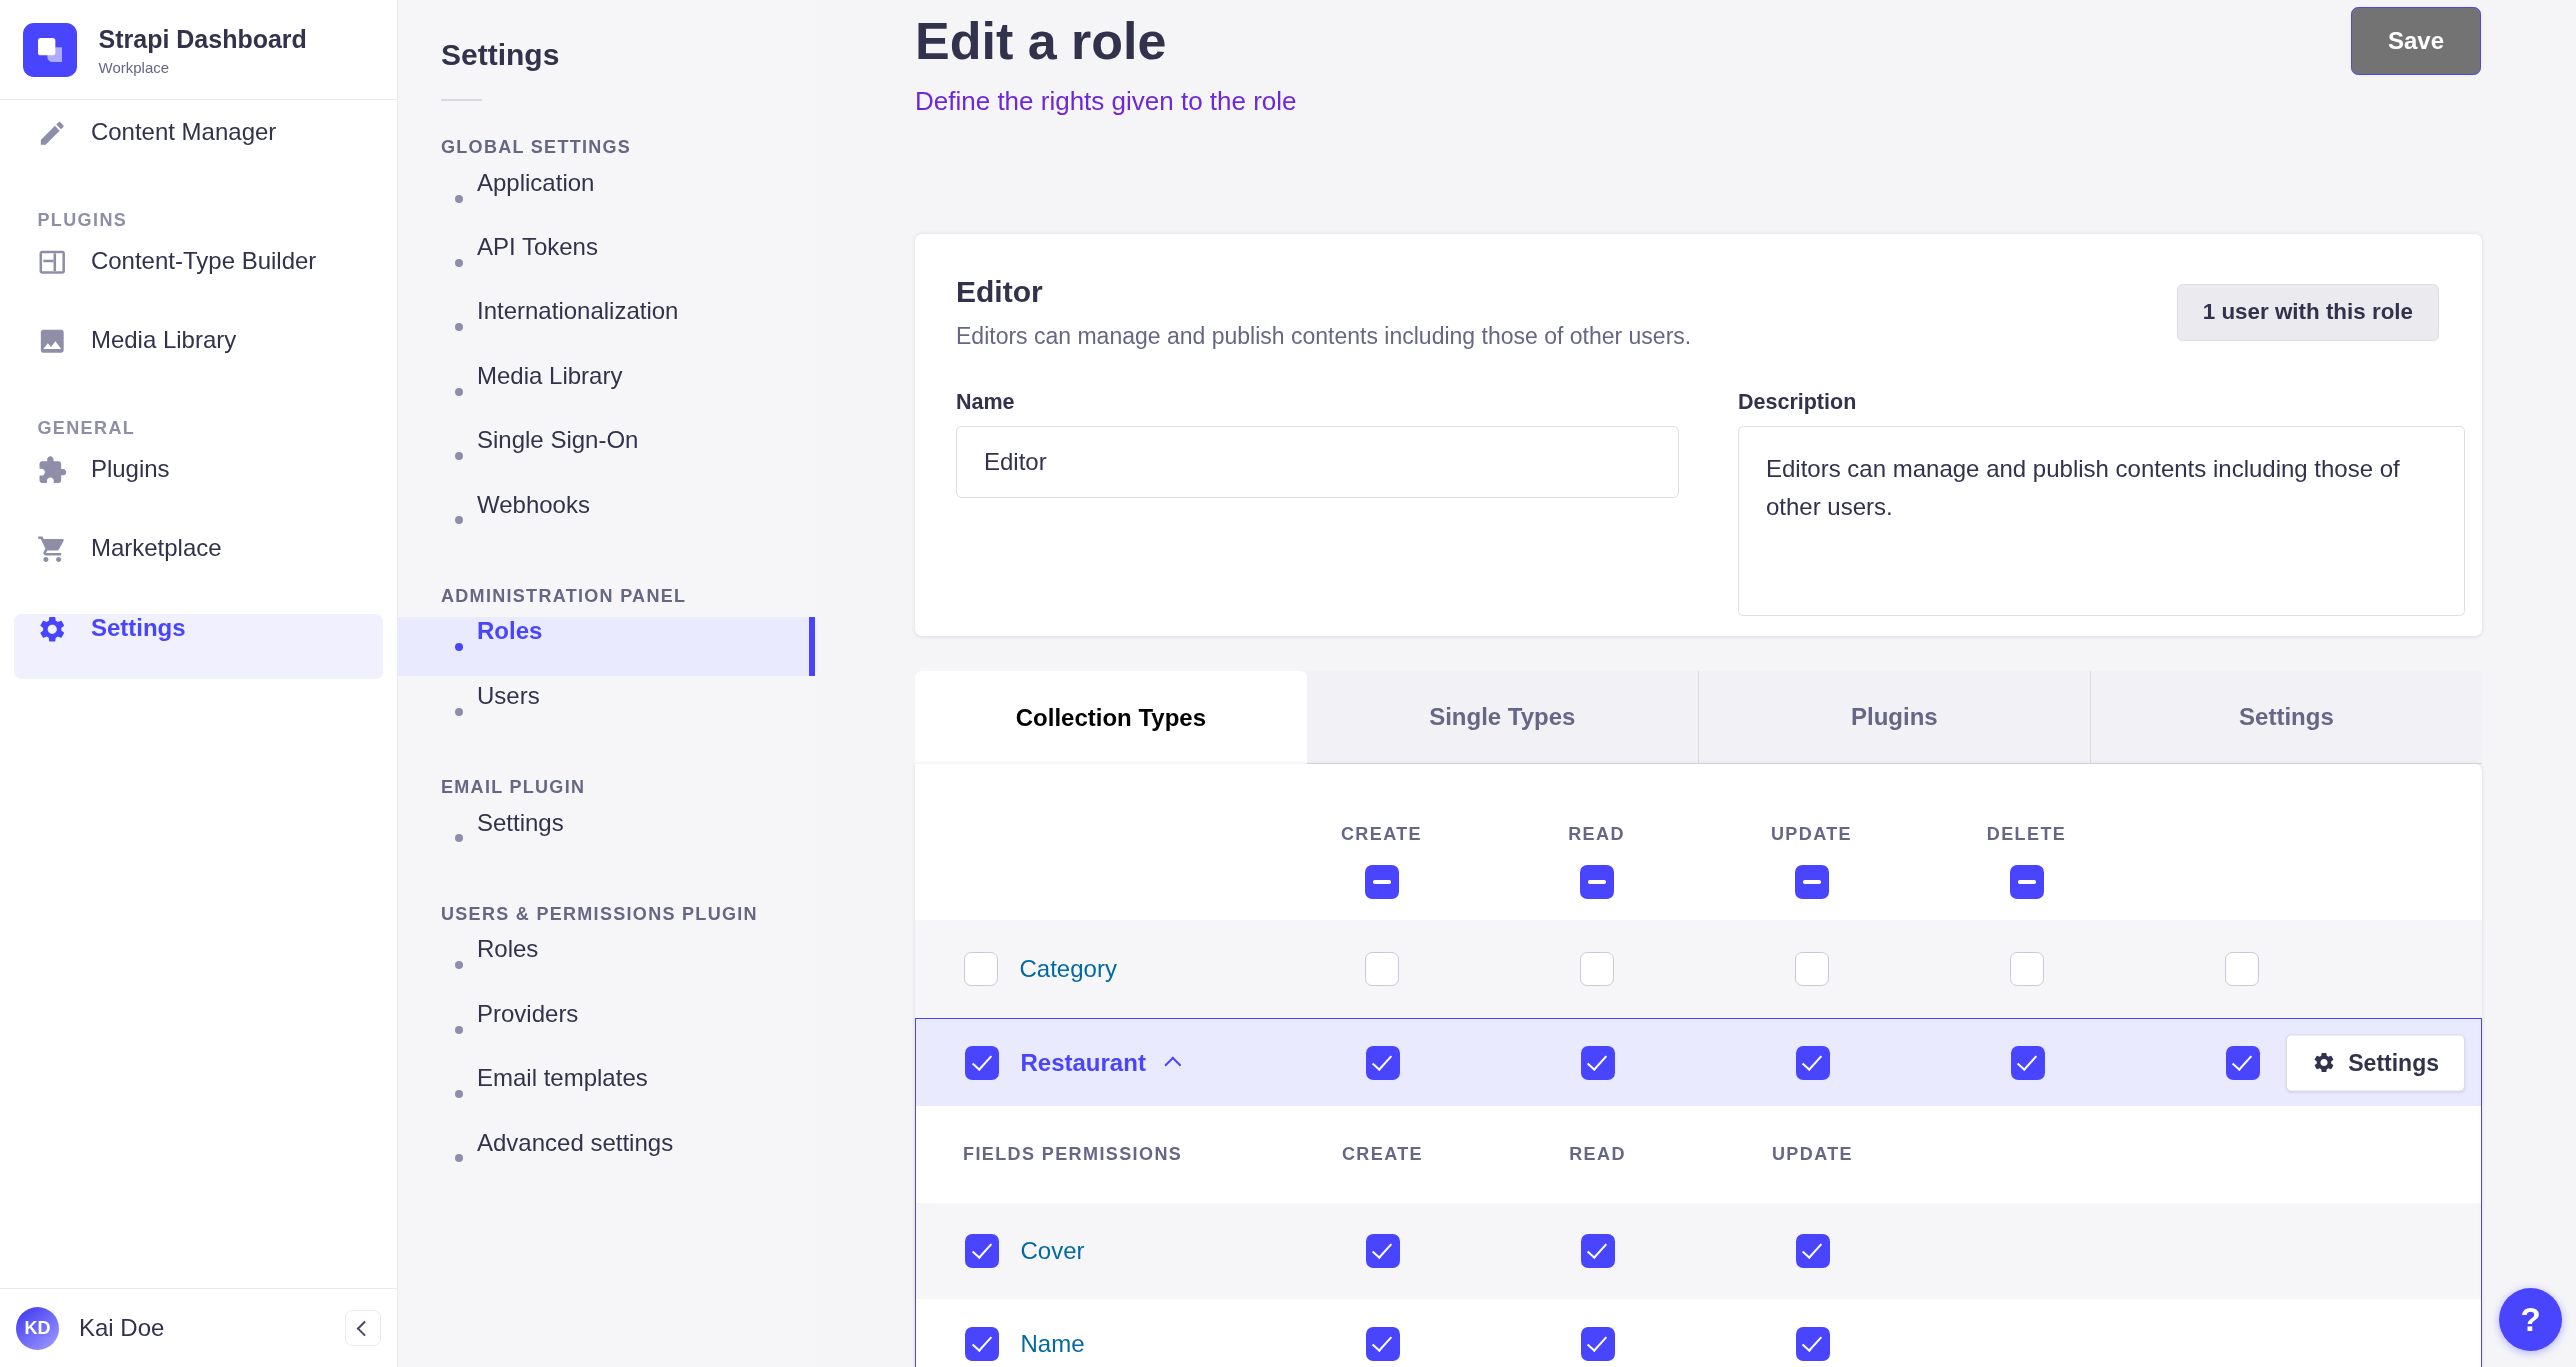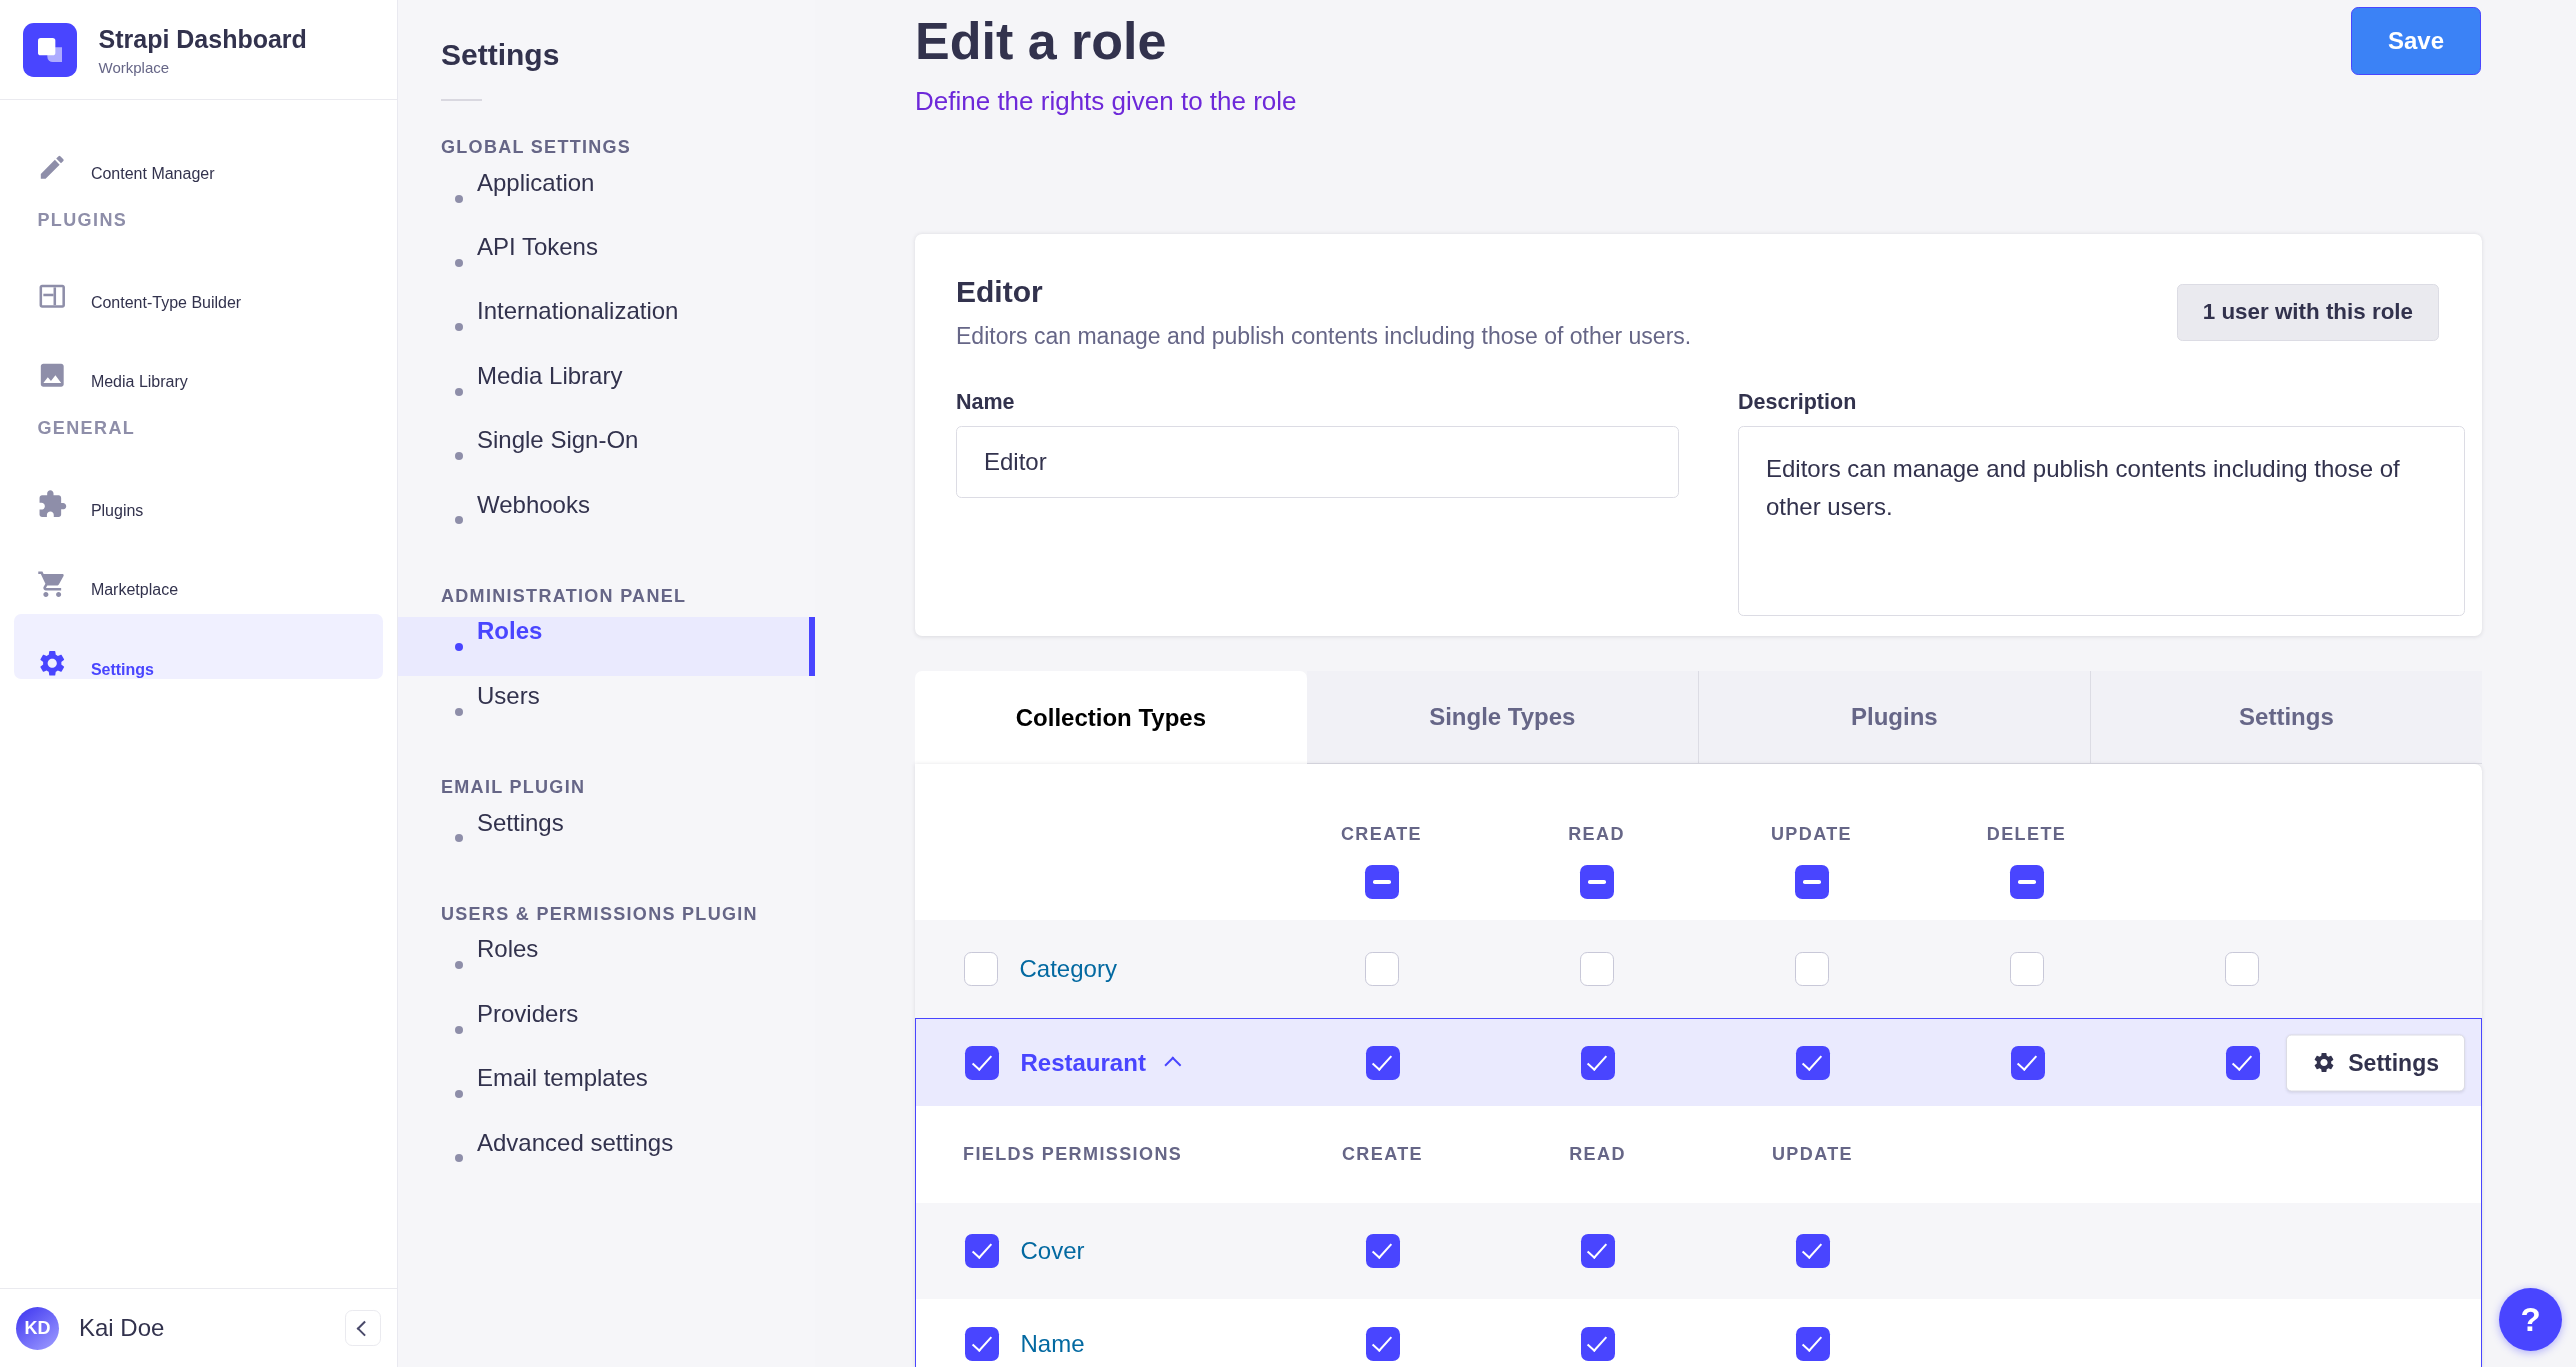--- a/index.html
+++ b/index.html
@@ -9,22 +9,22 @@
   
   .main-nav { position:absolute; left:0; top:0; width:398px; height:1367px;
     background:#ffffff; border-right:0.9px solid #e9e9f0; }
   .brand { display:flex; align-items:center; gap:21.5px; padding:23px 0 0 23px; }
   .brand-icon { width:54px; height:54px; border-radius:10.8px; background:#4945ff;
     display:flex; align-items:center; justify-content:center; flex:none; }
   .brand-name { font-size:25px; font-weight:bold; color:#32324d; line-height:30.5px; }
   .brand-sub { font-size:15px; color:#666687; margin-top:3.6px; }
   .nav-divider { border-top:0.9px solid #eaeaef; margin-top:21.5px; }
   .nav-body { padding:18px 14.4px 0 14.4px; }
-  .nav-item { display:flex; align-items:flex-end; gap:23px; height:65px; padding:0 23px;
-    border-radius:7.2px; font-size:16px; color:#32324d; margin-bottom:14.4px; cursor:pointer; }
+  .nav-item { display:flex; align-items:flex-start; gap:23px; height:65px; padding:0 23px;
+    border-radius:7.2px; font-size:24px; color:#32324d; margin-bottom:14.4px; cursor:pointer; }
   .nav-item .ni { width:30.5px; height:30.5px; color:#8e8ea9; flex:none; }
   .nav-item.active { background:#f0f0ff; color:#4945ff; font-weight:bold; }
   .nav-item.active .ni { color:#4945ff; }
   .nav-section-label { font-size:18px; font-weight:bold; letter-spacing:1.4px;
     color:#8e8ea9; padding:0 23px; margin:27px 0 16px; }
   .nav-user { position:absolute; left:0; right:0; bottom:0; height:79px;
     border-top:0.9px solid #eaeaef; display:flex; align-items:center; padding:0 16px; gap:20px; }
   .avatar { width:43px; height:43px; border-radius:50%;
     background:linear-gradient(140deg,#4038f0 5%,#9c9aff 95%);
     color:#fff; font-size:18px; font-weight:bold; display:flex; align-items:center;
@@ -49,21 +49,21 @@
   .subnav-item.active { background:#eaeafe; color:#4945ff; font-weight:bold; }
   .subnav-item.active::before { background:#4945ff; }
   .subnav-item.active::after { content:""; position:absolute; right:0; top:0; bottom:0;
     width:6.3px; background:#4945ff; }
 
   
   .main { position:absolute; left:815px; top:0; width:1761px; height:1367px; background:#f5f5f8; }
   .page-title { position:absolute; left:100px; top:10.8px; font-size:52px; font-weight:bold; color:#32324d; }
   .page-sub { position:absolute; left:100px; top:86px; font-size:26px; color:#6d28d9; }
   .save-btn { position:absolute; right:95px; top:7.2px; height:68px; padding:0 36px;
-    background:#3b82f6; border:0.9px solid #4945ff; border-radius:7.2px; color:#fff;
+    background:#737373; border:0.9px solid #4945ff; border-radius:7.2px; color:#fff;
     font-size:24px; font-weight:bold; font-family:inherit; cursor:pointer; }
 
   
   .role-card { position:absolute; left:100px; top:224px; width:1567px; height:402px;
     background:#fff; border-radius:7.2px; box-shadow:0 0.9px 4.5px rgba(33,33,52,.12); padding:41px;margin-top:10px; }
   .card-title { font-size:30px; font-weight:bold; color:#32324d; }
   .card-desc { font-size:23px; color:#666687; margin-top:14.4px; }
   .users-btn { position:absolute; top:50px; right:43px; background:#eaeaef;
     border:0.9px solid #dcdce4; border-radius:5.4px; padding:14.4px 25px; font-size:22.4px;
     font-weight:bold; color:#32324d; font-family:inherit; cursor:pointer; }

